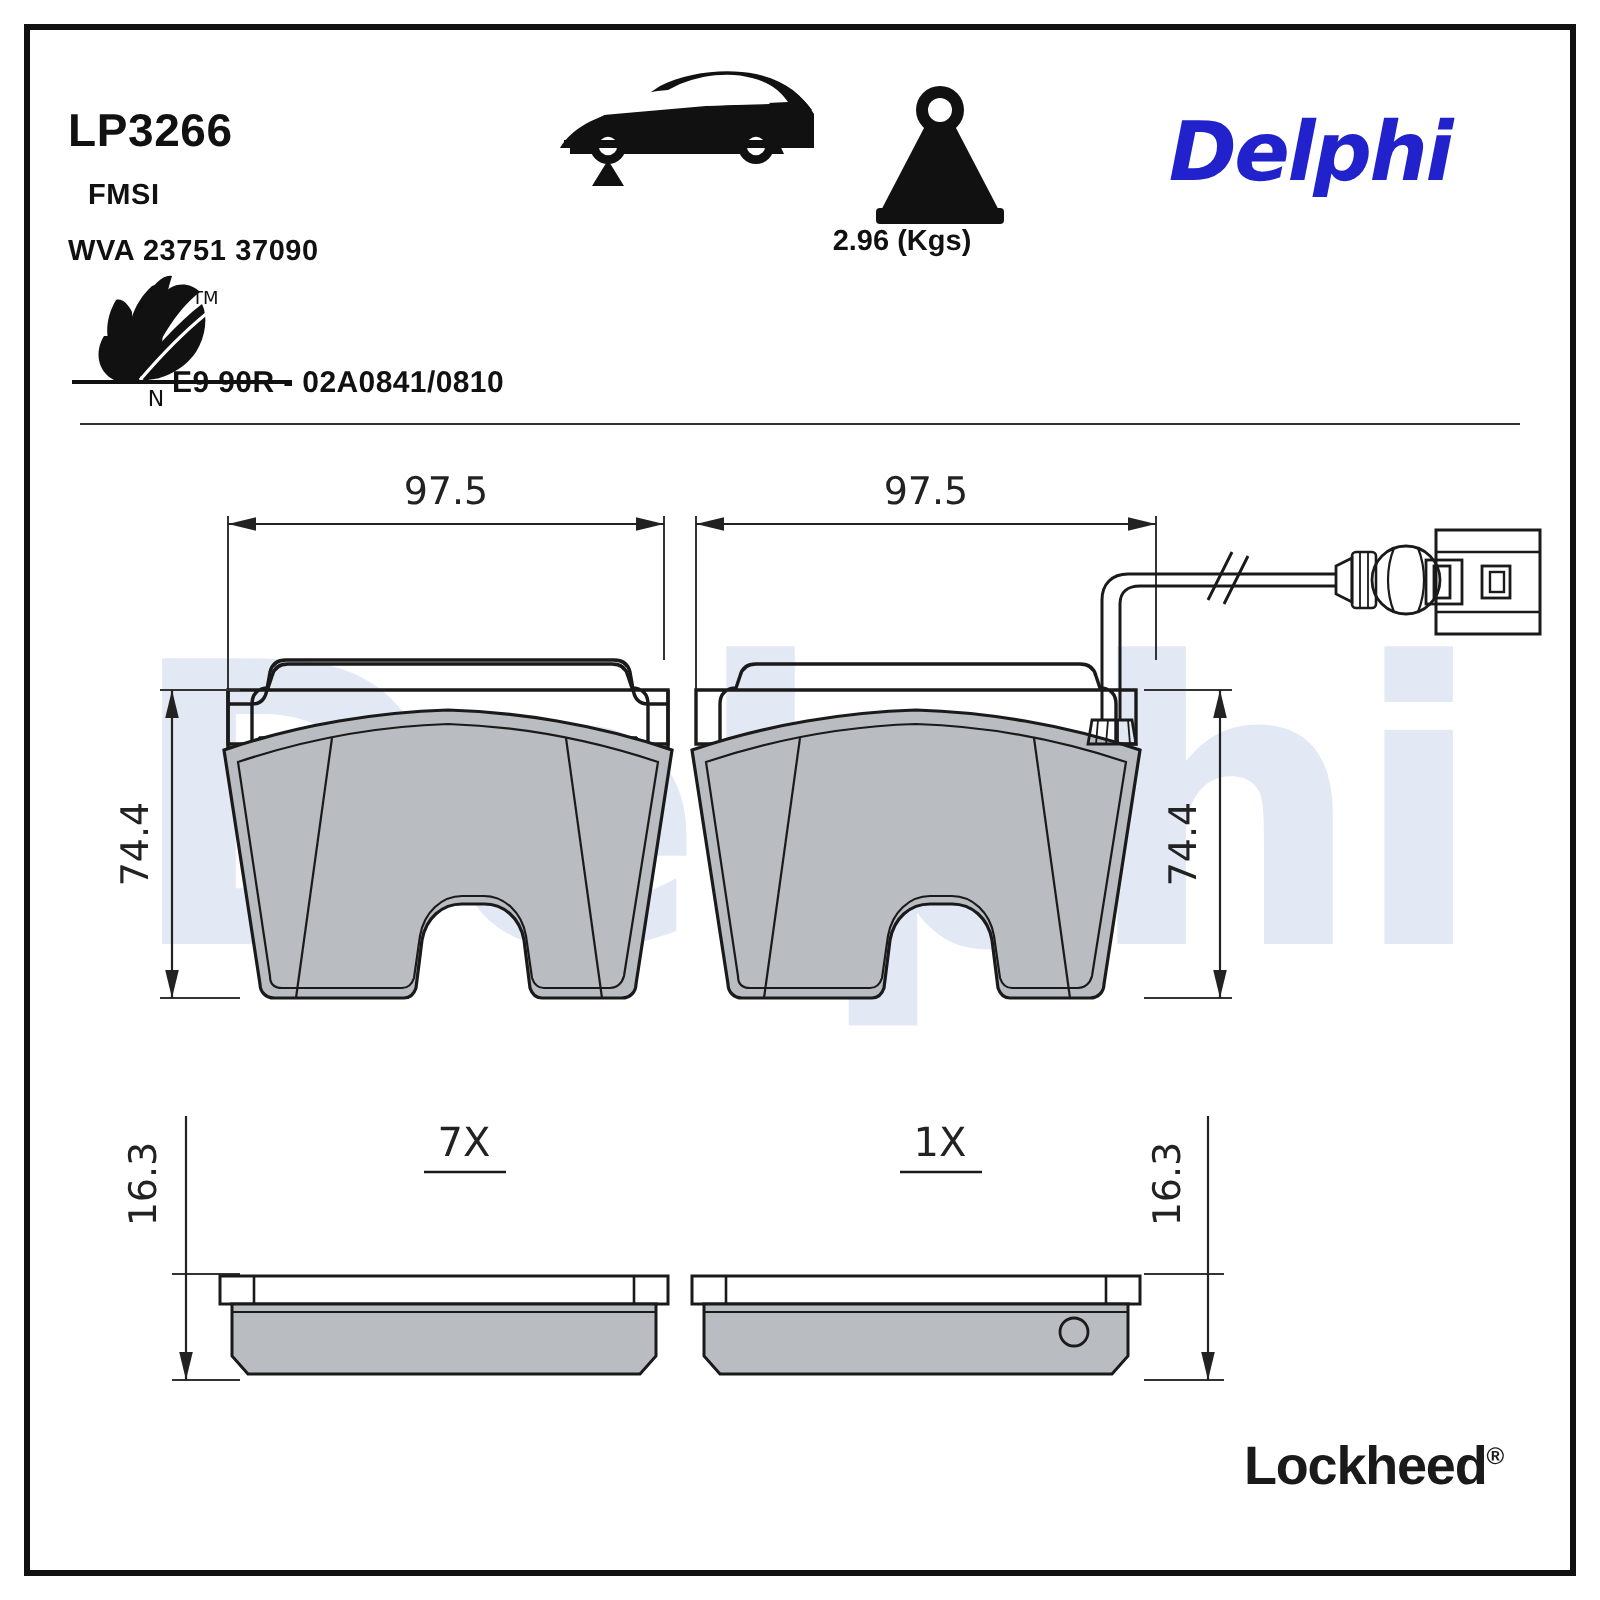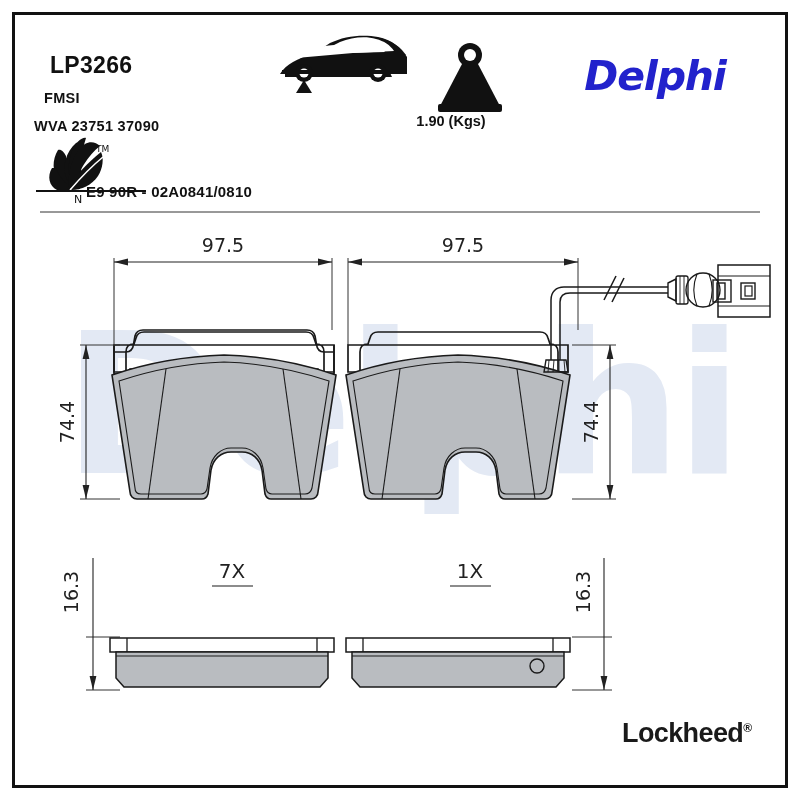--- a/index.html
+++ b/index.html
@@ -7,21 +7,21 @@
   body{width:800px;height:800px;overflow:hidden;
        font-family:"Liberation Sans","DejaVu Sans",sans-serif;}
   #sheet{position:relative;width:800px;height:800px;background:#fff;box-sizing:border-box;}
   .frame{position:absolute;left:12px;top:12px;width:776px;height:776px;
          border:3px solid #111;box-sizing:border-box;background:transparent;}
   .wm{position:absolute;left:0;top:255px;width:800px;height:300px;
       font-family:"DejaVu Sans",sans-serif;font-weight:bold;font-size:196px;
       color:#e3e9f4;letter-spacing:-6px;line-height:300px;text-align:center;
       user-select:none;white-space:nowrap;}
   .hdr{position:absolute;left:34px;top:44px;width:730px;height:160px;}
-  .partno{position:absolute;left:16px;top:8px;font-size:23px;font-weight:bold;color:#111;letter-spacing:.3px;}
+  .partno{position:absolute;left:0;top:8px;font-size:23px;font-weight:bold;color:#111;letter-spacing:.3px;}
   .fmsi{position:absolute;left:10px;top:46px;font-size:14.5px;font-weight:bold;color:#111;letter-spacing:.3px;}
   .wva{position:absolute;left:0;top:74px;font-size:14.5px;font-weight:bold;color:#111;letter-spacing:.3px;}
   .ece{position:absolute;left:52px;top:139px;font-size:15px;font-weight:bold;color:#111;letter-spacing:.2px;}
   .kgs{position:absolute;left:386px;top:113px;width:130px;text-align:center;
         font-size:14.5px;font-weight:bold;color:#111;}
   .delphi{position:absolute;left:560px;top:50px;width:190px;height:52px;
           font-family:"DejaVu Sans",sans-serif;font-weight:bold;font-style:italic;
           font-size:41px;color:#2222cc;letter-spacing:-1.2px;text-align:center;
           line-height:52px;}
   .lockheed{position:absolute;left:622px;top:718px;font-family:Liberation Sans, sans-serif;
@@ -43,21 +43,21 @@
 
   <div class="frame"></div>
 
   <div class="hdr">
     <div class="partno">LP3266</div>
     <div class="fmsi">FMSI</div>
     <div class="wva">WVA 23751 37090</div>
     <div class="ece">E9 90R - 02A0841/0810</div>
   </div>
 
-  <div class="kgs">1.90 (Kgs)</div>
+  <div class="kgs">2.96 (Kgs)</div>
   <div class="delphi">Delphi</div>
   <div class="lockheed">
     <span>Lockheed</span><sup>®</sup>
   </div>
 
   <svg width="800" height="800" viewBox="0 0 800 800">
 
     <g fill="#111">
       <path d="M288 70 C 294 62 306 56 318 54 C 330 46 345 41 360 41
                C 375 41 388 46 396 54 L 381 54 L 366 46 C 354 42 340 43 331 49

